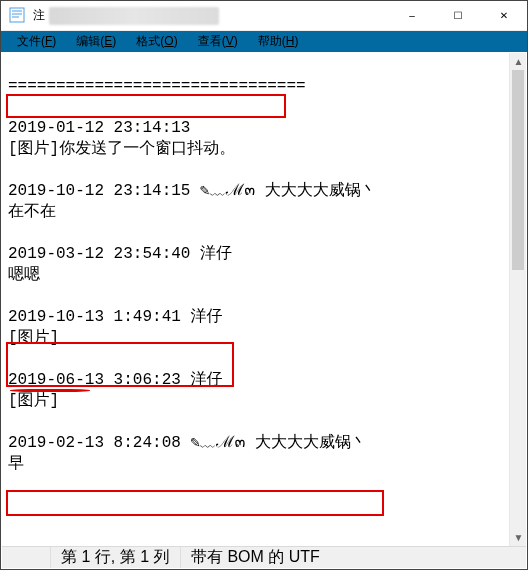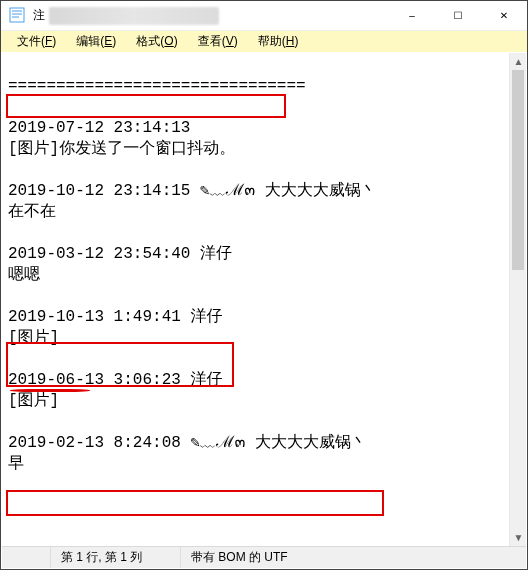--- a/index.html
+++ b/index.html
@@ -49,21 +49,21 @@
     font-size: 10px;
     color: #000;
   }
 
   
   .menubar {
     height: 21px;
     display: flex;
     align-items: center;
     padding-left: 6px;
-    background: #fef9c3;
+    background: #0369a1;
     font-size: 12px;
   }
   .menu-item { padding: 1px 10px; }
   .menu-item .accel { text-decoration: underline; }
 
   
   .editor-wrap {
     position: absolute;
     top: 52px; left: 1px; right: 1px; bottom: 23px;
     overflow: hidden;
@@ -111,21 +111,21 @@
   }
 
   
   .statusbar {
     position: absolute;
     left: 1px; right: 1px; bottom: 1px;
     height: 22px;
     background: #f0f0f0;
     display: flex;
     align-items: center;
-    font-size: 12px;
+    font-size: 16px;
     color: #000;
     border-top: 1px solid #dadada;
   }
   .sb-cell {
     padding: 0 10px;
     height: 100%;
     display: flex; align-items: center;
     border-left: 1px solid #dedede;
     white-space: nowrap;
   }
@@ -163,21 +163,21 @@
   <div class="menu-item"><span>编辑</span>(<span class="accel">E</span>)</div>
   <div class="menu-item"><span>格式</span>(<span class="accel">O</span>)</div>
   <div class="menu-item"><span>查看</span>(<span class="accel">V</span>)</div>
   <div class="menu-item"><span>帮助</span>(<span class="accel">H</span>)</div>
 </div>
 
 <div class="editor-wrap">
   <div class="editor">
 <span>===============================</span>
 
-<span>2019-07-12 23:14:13</span>
+<span>2019-01-12 23:14:13</span>
 <span>[图片]你发送了一个窗口抖动。</span>
 
 <span>2019-10-12 23:14:15 ✎﹏ℳ๓ 大大大大威锅丶</span>
 <span>在不在</span>
 
 <span>2019-03-12 23:54:40 洋仔</span>
 <span>嗯嗯</span>
 
 <span>2019-10-13 1:49:41 洋仔</span>
 <span>[图片]</span>

